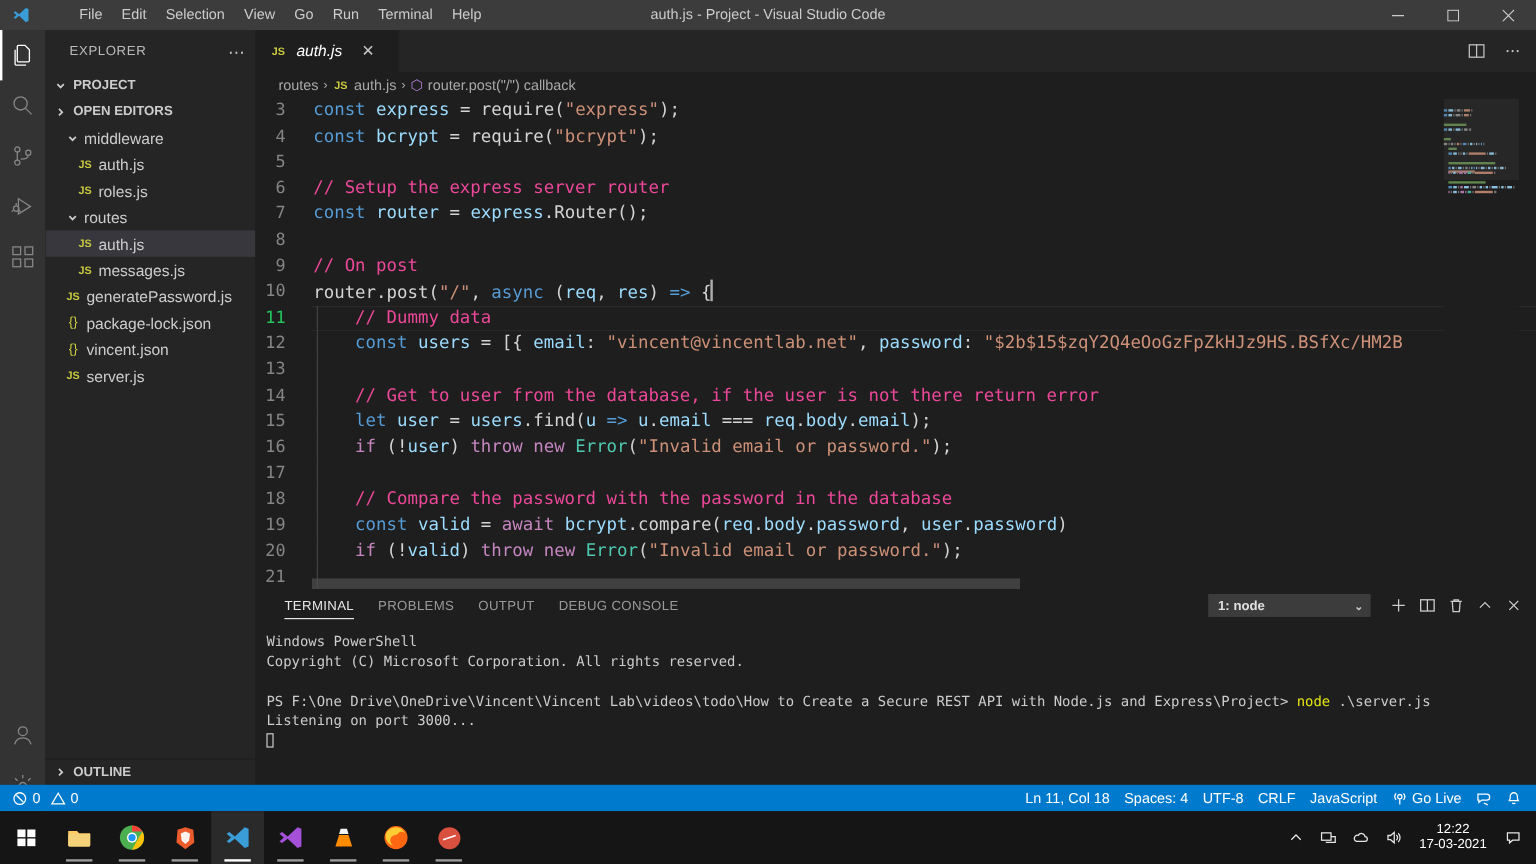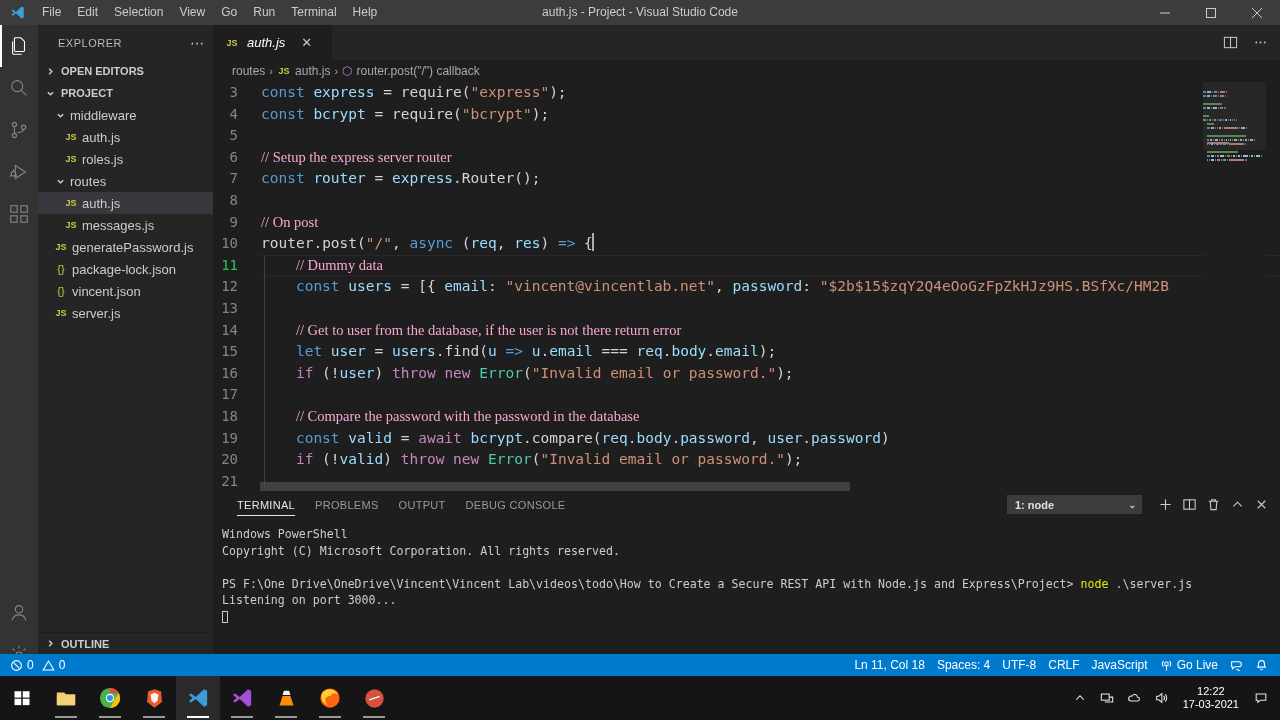--- a/index.html
+++ b/index.html
@@ -9,21 +9,21 @@
     font-family: "Liberation Sans", sans-serif;
     font-size: 13px;
     color: #cccccc;
     -webkit-font-smoothing: antialiased;
   }
   .app { position: relative; width: 1280px; height: 720px; }
 
   
   .titlebar {
     position: absolute; top: 0; left: 0; width: 1280px; height: 25px;
-    background: #3c3c3c; display: flex; align-items: center;
+    background: #3c3c3c; display: flex; align-items: center; gap: 24px;
   }
   .vscode-logo { width: 34px; height: 25px; display: flex; align-items: center; justify-content: center; }
   .vscode-logo svg { width: 15px; height: 15px; }
   .menubar { display: flex; align-items: center; height: 25px; }
   .menu-item {
     padding: 0 8px; height: 25px; line-height: 25px;
     font-size: 12px; color: #cccccc; cursor: default; white-space: nowrap;
   }
   .window-title {
     position: absolute; left: 0; right: 0; text-align: center;
@@ -116,21 +116,21 @@
     color: #858585; font-size: 14px; user-select: none;
   }
   .ctext { flex: 1; padding-left: 1px; }
   .ind-guide {
     position: absolute; left: 51px; top: 0; width: 1px; height: 21.6px; background: #404040;
   }
   .kw   { color: #569cd6; }
   .ctl  { color: #c586c0; }
   .var  { color: #9cdcfe; }
   .str  { color: #ce9178; }
-  .cmt  { color: #f9a8d4; font-family: Liberation Serif, serif; }
+  .cmt  { color: #ec4899; }
   .type { color: #4ec9b0; }
   .op   { color: #d4d4d4; }
   .plain{ color: #d4d4d4; }
   .cursor {
     display: inline-block; width: 2px; height: 18px; background: #aeafad;
     vertical-align: -3px; margin: 0 -1px;
   }
   .minimap {
     position: absolute; top: 57px; right: 14px; width: 63px; height: 409px;
     background: #1e1e1e; overflow: hidden; opacity: .85;
@@ -299,35 +299,35 @@
     </div>
   </div>
 
   <div class="sidebar">
     <div class="sidebar-title">
       <span>EXPLORER</span>
       <span class="more-dots">⋯</span>
     </div>
 
     <div class="section-header">
+      <span class="chev">
+        <svg viewBox="0 0 10 10">
+            <path d="M2 3.5 5 6.5 8 3.5"></path>
+          </svg>
+      </span>
+      <span>PROJECT</span>
+    </div>
+
+    <div class="section-header">
       <span class="chev collapsed">
         <svg viewBox="0 0 10 10">
             <path d="M2 3.5 5 6.5 8 3.5"></path>
           </svg>
       </span>
       <span>OPEN EDITORS</span>
-    </div>
-
-    <div class="section-header">
-      <span class="chev">
-        <svg viewBox="0 0 10 10">
-            <path d="M2 3.5 5 6.5 8 3.5"></path>
-          </svg>
-      </span>
-      <span>PROJECT</span>
     </div>
 
     <div class="tree" id="file-tree">
         <div class="row">
           <span class="indent" style="width: 14px;"></span>
           <span class="chev">
             <svg viewBox="0 0 10 10">
               <path d="M2 3.5 5 6.5 8 3.5" stroke="#cccccc" fill="none" stroke-width="1.6"></path>
             </svg>
           </span>

